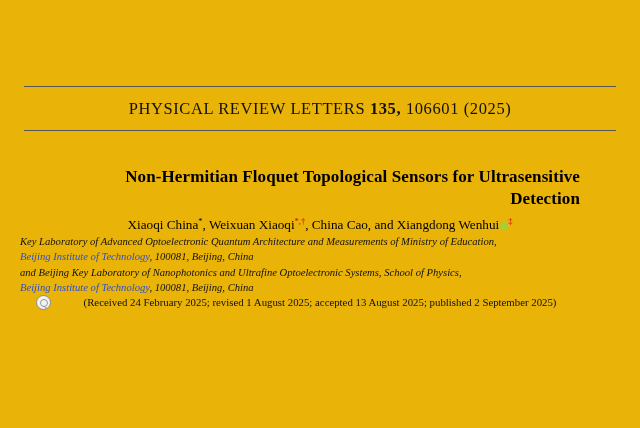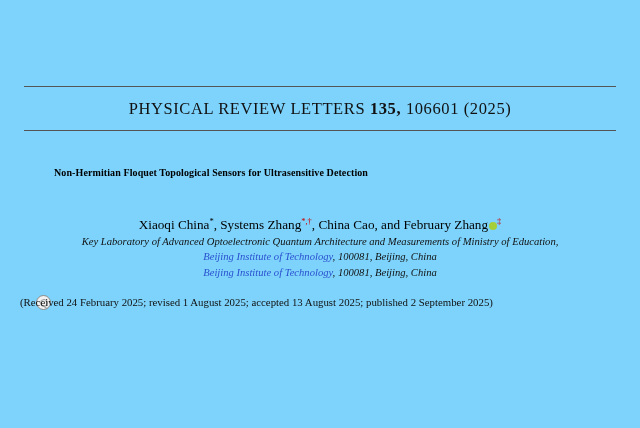--- a/index.html
+++ b/index.html
@@ -11,21 +11,21 @@
     width: 640px;
     height: 428px;
     overflow: hidden;
     font-family: "Liberation Serif", serif;
     color: #000000;
   }
   .page {
     position: relative;
     width: 640px;
     height: 428px;
-    background: #7dd3fc;
+    background: #eab308;
   }
   .rule {
     position: absolute;
     left: 24px;
     right: 24px;
     height: 1px;
     background: #555555;
   }
   .rule.top { top: 86px; }
   .rule.bottom { top: 130px; }
@@ -41,26 +41,26 @@
     letter-spacing: 0.6px;
     color: #111111;
   }
   .journal-line .vol {
     font-weight: bold;
   }
 
   .title {
     position: absolute;
     top: 166px;
-    left: 54px;
+    left: 60px;
     width: 520px;
-    text-align: left;
+    text-align: right;
     font-family: "Liberation Serif", serif;
     font-weight: bold;
-    font-size: 10px;
+    font-size: 17px;
     line-height: 1.32;
     letter-spacing: 0.1px;
     color: #000000;
   }
 
   .authors {
     position: absolute;
     top: 216px;
     left: 40px;
     width: 560px;
@@ -84,36 +84,36 @@
     position: relative;
     top: 1px;
     margin-left: 1px;
   }
 
   .affils {
     position: absolute;
     top: 234px;
     left: 20px;
     width: 600px;
-    text-align: center;
+    text-align: left;
     font-size: 10.6px;
     font-style: italic;
     line-height: 1.46;
     color: #111111;
   }
   .affils .lnk {
     color: #2a4fcf;
   }
 
   .history {
     position: absolute;
     top: 296px;
     left: 20px;
     width: 600px;
-    text-align: left;
+    text-align: center;
     font-size: 10.8px;
     color: #111111;
   }
 
   .check-badge {
     position: absolute;
     top: 295px;
     left: 36px;
     width: 15px;
     height: 15px;
@@ -156,29 +156,32 @@
     <span>(2025)</span>
   </div>
 
   <div class="rule bottom"></div>
 
   <div class="title">
     <span>Non-Hermitian Floquet Topological Sensors for Ultrasensitive Detection</span><br>
   </div>
 
   <div class="authors">
-    <span>Xiaoqi China</span><sup>*</sup><span>, </span><span>Systems Zhang</span><sup class="mark-red">*</sup><sup class="mark-red">,†</sup><span>, </span><span>China Cao, and </span><span>February Zhang</span><span class="orcid"></span><sup class="mark-red">‡</sup>
+    <span>Xiaoqi China</span><sup>*</sup><span>, </span><span>Weixuan Xiaoqi</span><sup class="mark-red">*</sup><sup class="mark-red">,†</sup><span>, </span><span>China Cao, and </span><span>Xiangdong Wenhui</span><span class="orcid"></span><sup class="mark-red">‡</sup>
   </div>
 
   <div class="affils">
     <div>
       <span>Key Laboratory of Advanced Optoelectronic Quantum Architecture and Measurements of Ministry of Education,</span>
     </div>
     <div>
       <span class="lnk">Beijing Institute of Technology</span><span>, 100081, Beijing, China</span>
+    </div>
+    <div>
+      <span>and Beijing Key Laboratory of Nanophotonics and Ultrafine Optoelectronic Systems, School of Physics,</span>
     </div>
     <div>
       <span class="lnk">Beijing Institute of Technology</span><span>, 100081, Beijing, China</span>
     </div>
   </div>
 
   <div class="check-badge">
     <div class="inner"></div>
     <div class="tail"></div>
   </div>

